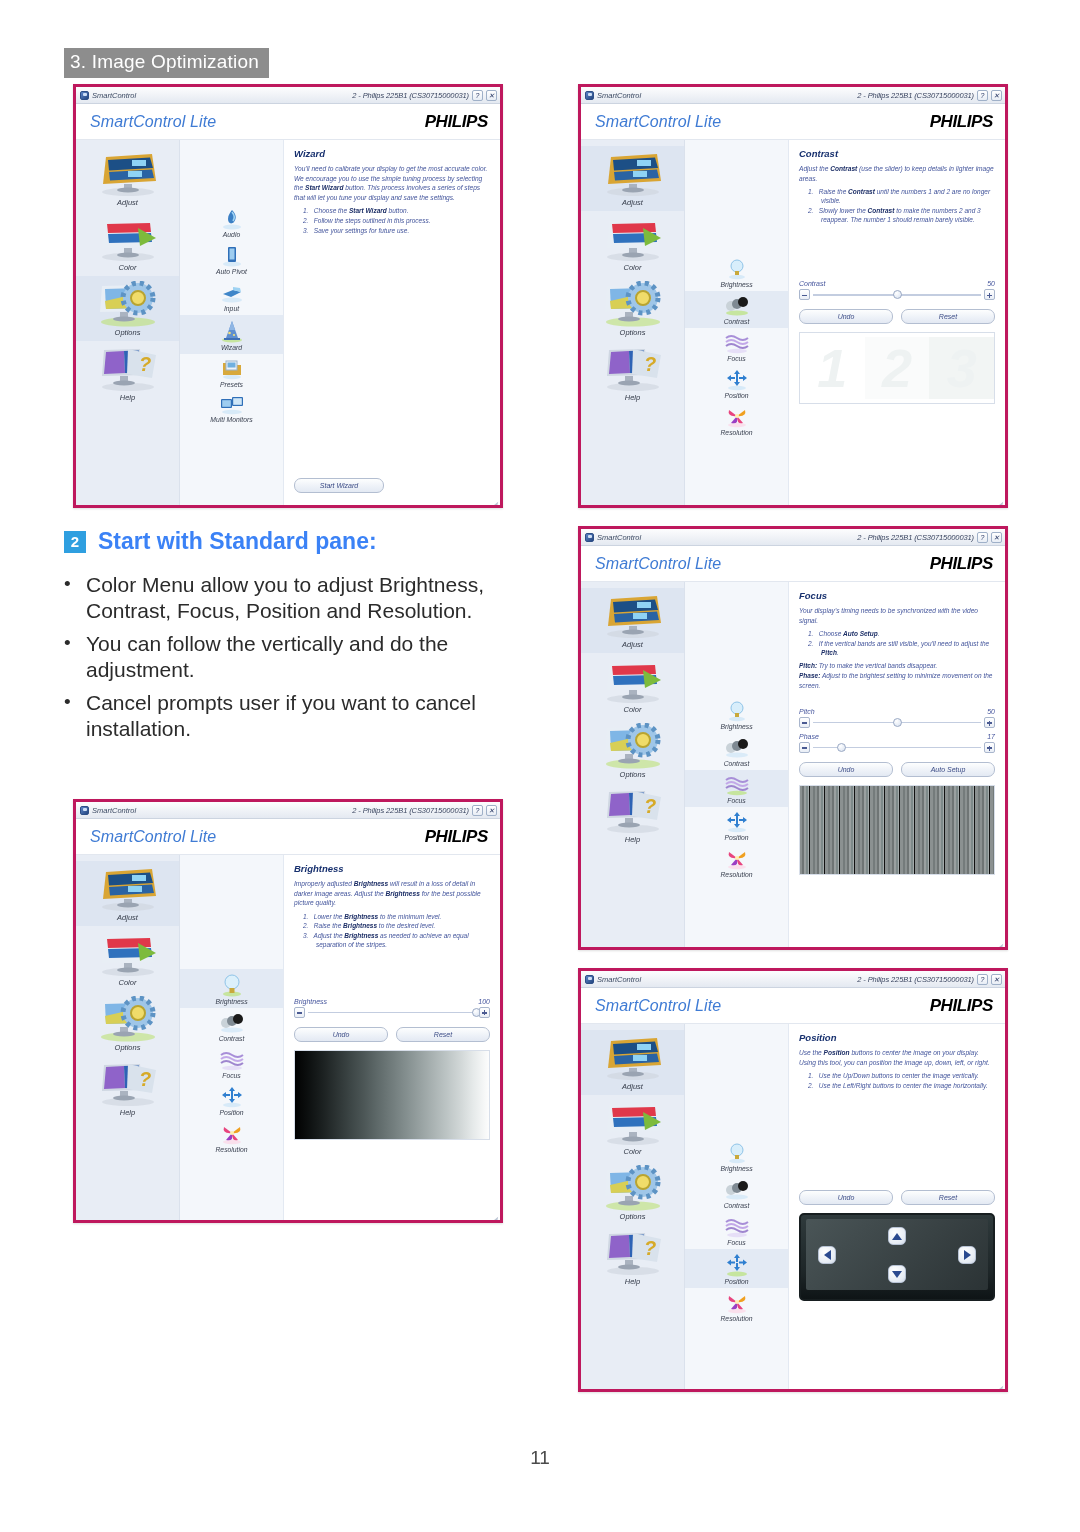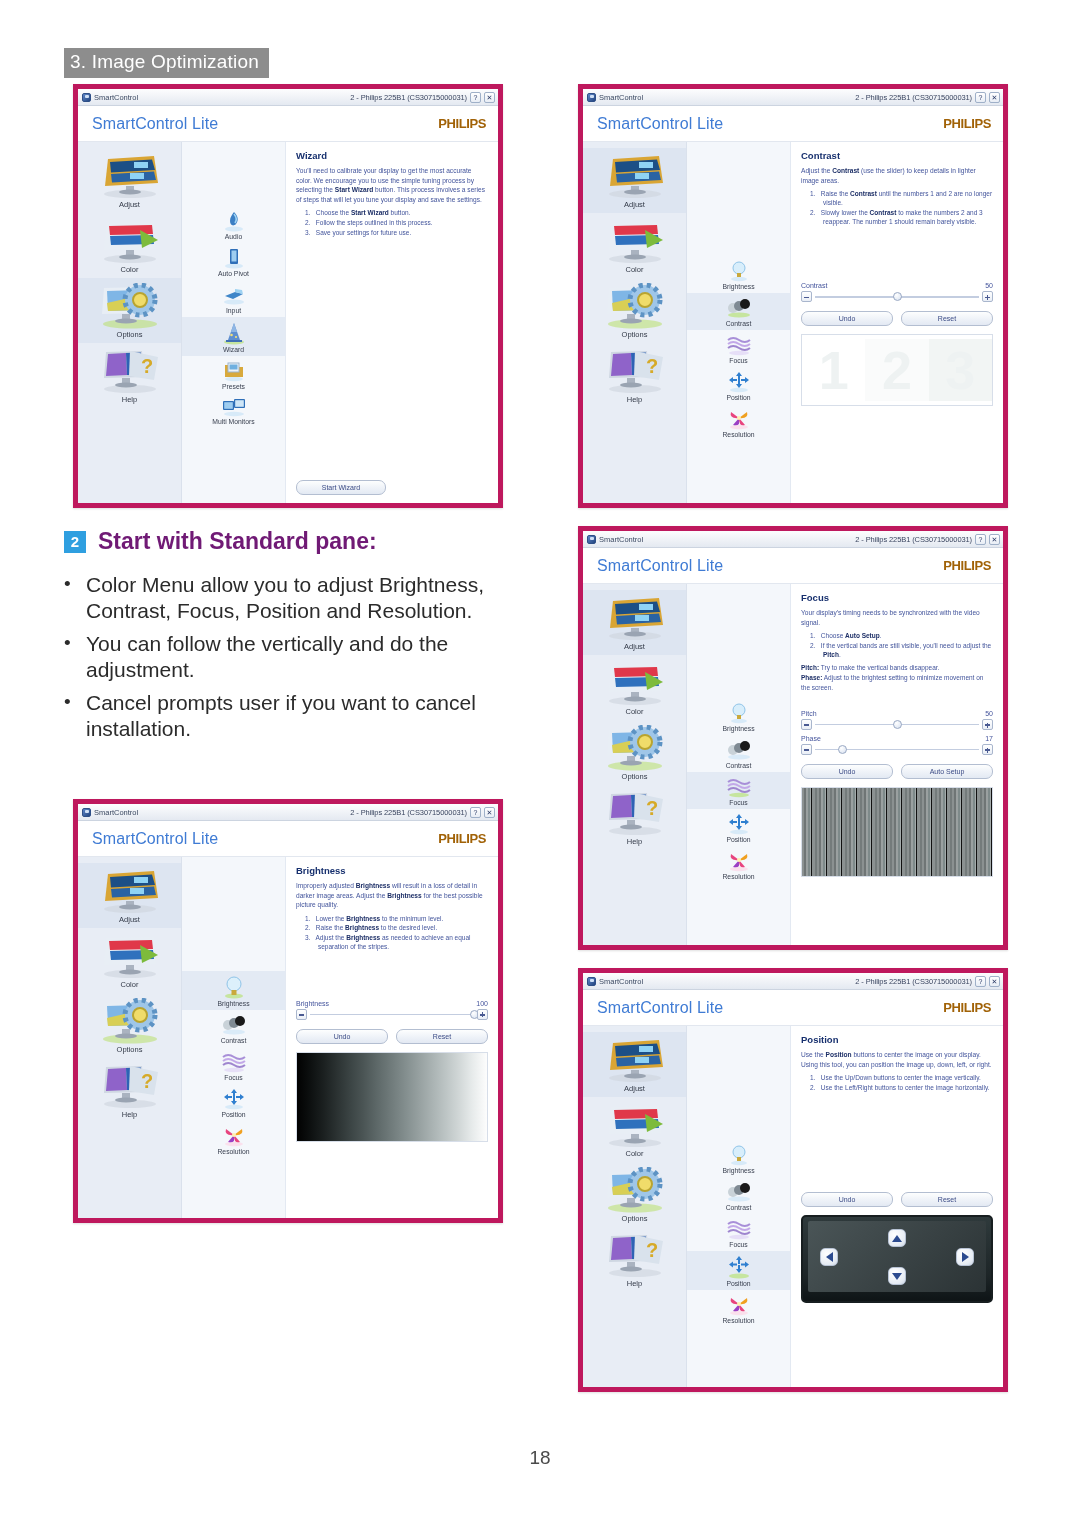--- a/index.html
+++ b/index.html
@@ -17,23 +17,24 @@
     background: #8d8d8d; color: #ffffff;
     font-size: 19px; letter-spacing: .2px;
     padding: 3px 10px 5px 6px;
     white-space: nowrap;
   }
 
   
   .win {
     position: absolute;
     background: #ffffff;
-    border: 5px solid #be185d;
+    border: 3px solid #be185d;
     box-shadow: 0 1px 2px rgba(0,0,0,.13);
     overflow: hidden;
+    font-style: italic;
   }
   .win-titlebar {
     height: 17px;
     background: linear-gradient(#fdfdfe,#eef1f6 60%,#e4e9f1);
     border-bottom: 1px solid #ccd4e0;
     display: flex; align-items: center;
     padding: 0 3px 0 4px;
     font-size: 7.5px; color: #3c4a63;
   }
   .tb-app { display: flex; align-items: center; gap: 3px; }
@@ -57,21 +58,21 @@
     color: #31406b;
   }
   .win-brandbar {
     height: 36px; background: #ffffff;
     display: flex; align-items: center; justify-content: space-between;
     padding: 0 12px 0 14px;
     border-bottom: 1px solid #e2e7ef;
   }
   .brand-left { font-size: 16px; color: #3f7bd4; letter-spacing: .1px; text-align: right; }
   .brand-right {
-    font-size: 13px; font-weight: bold; color: #a16207;
+    font-size: 17px; font-weight: bold; color: #000000;
     letter-spacing: -.4px;
   }
   .win-body { display: flex; align-items: stretch; }
 
   
   .col-main {
     width: 104px; background: #e8edf5;
     border-right: 1px solid #dae1ec;
     padding-top: 6px;
   }
@@ -211,21 +212,21 @@
   
   .copy { position: absolute; left: 64px; top: 528px; width: 460px; }
   .copy-step {
     display: flex; align-items: center; gap: 12px; margin-bottom: 17px;
   }
   .step-num {
     width: 22px; height: 22px; background: #2f9fe0; color: #ffffff;
     font-size: 15px; font-weight: bold;
     display: flex; align-items: center; justify-content: center;
   }
-  .step-title { font-size: 23px; color: #701a75; font-weight: bold; }
+  .step-title { font-size: 23px; color: #3b82f6; font-weight: bold; }
   .copy-sub { font-size: 21px; color: #1b1b1b; font-weight: bold; margin-bottom: 8px; }
   .bullet {
     display: flex; gap: 14px; margin-bottom: 7px;
     font-size: 21px; color: #2b2b2b; line-height: 1.24;
   }
   .bullet .dot { flex: 0 0 8px; font-size: 19px; line-height: 1.3; }
 
   .page-number {
     position: absolute; left: 0; right: 0; top: 1447px;
     text-align: center; font-size: 19px; color: #4a4a4a;
@@ -1030,14 +1031,14 @@
             <span class="dpad" style="right:12px; top:50%; margin-top:-9px;">
                 <span class="tri right"></span>
               </span>
           </div>
         </div>
         <div class="resize-grip">◢</div>
       </div>
     </div>
   </div>
 
-  <div class="page-number">18</div>
+  <div class="page-number">11</div>
 </div>
 
 </body></html>

